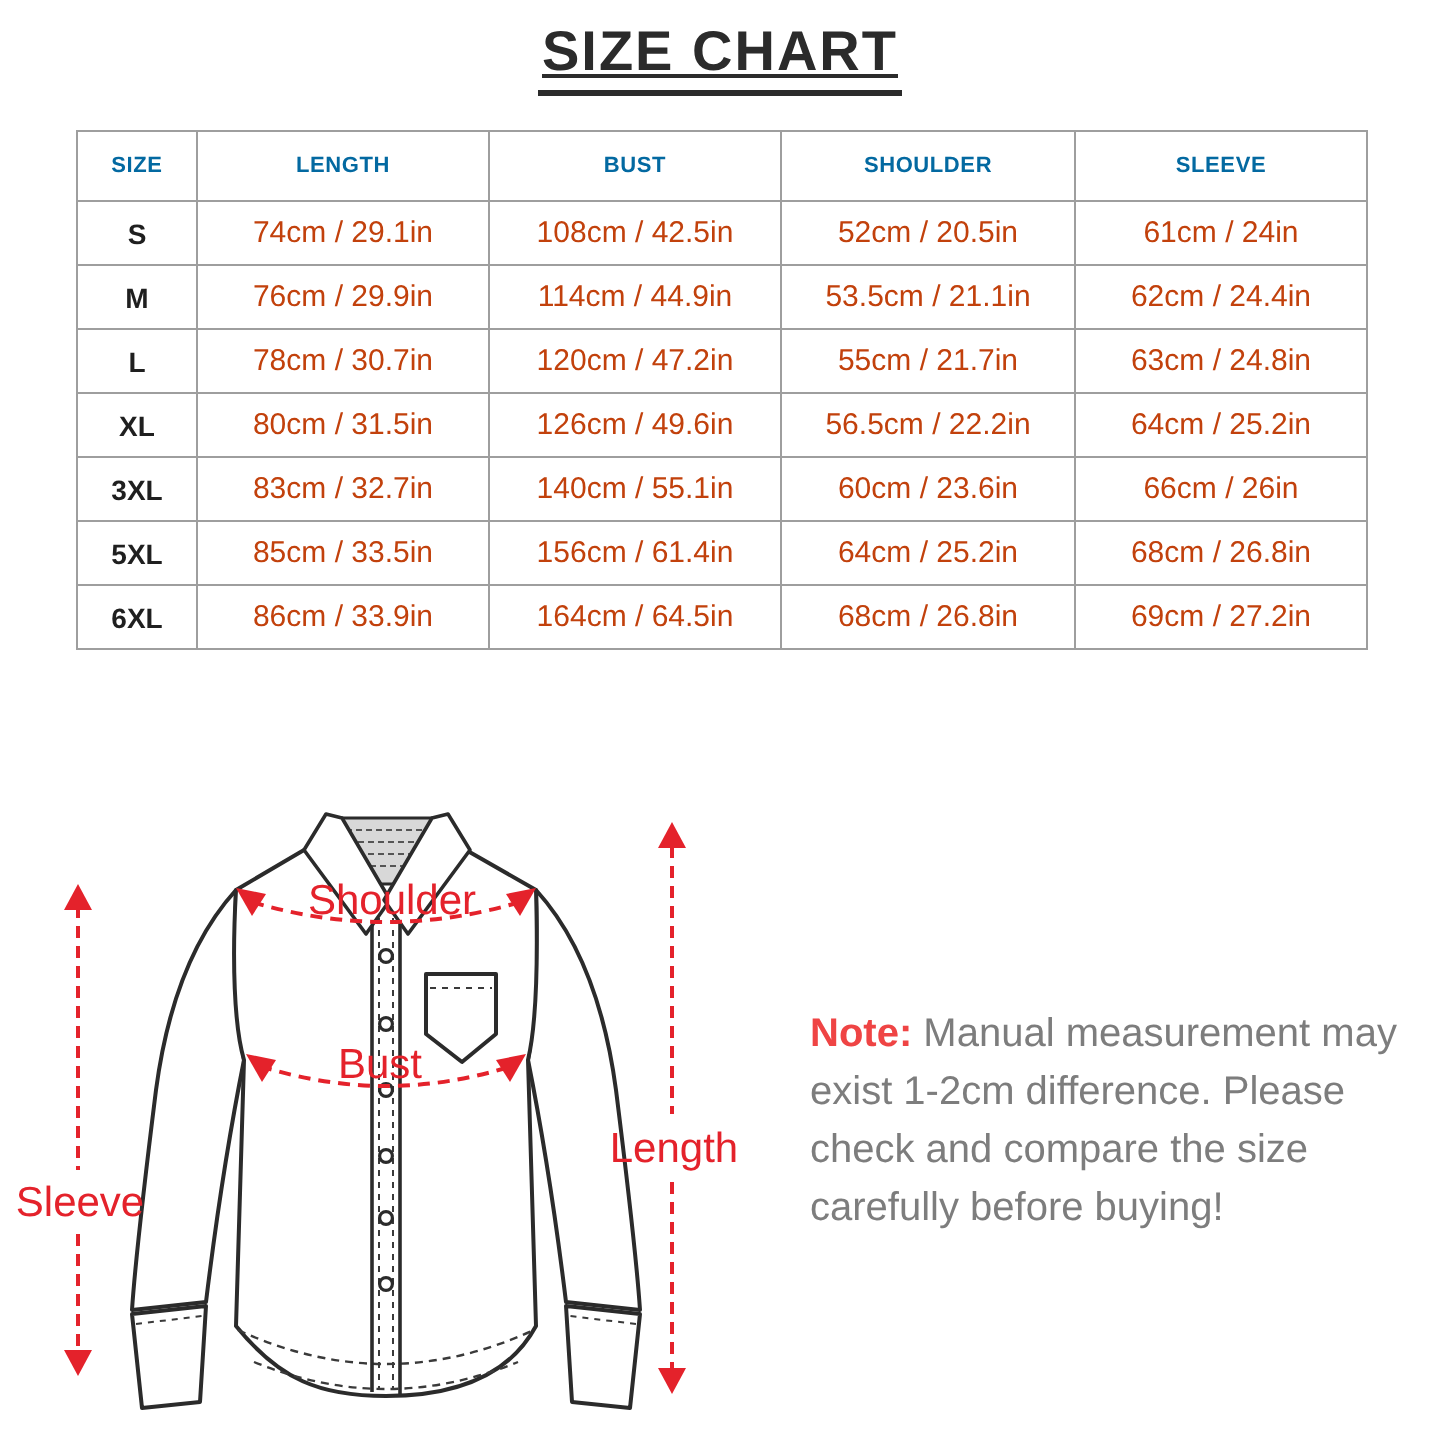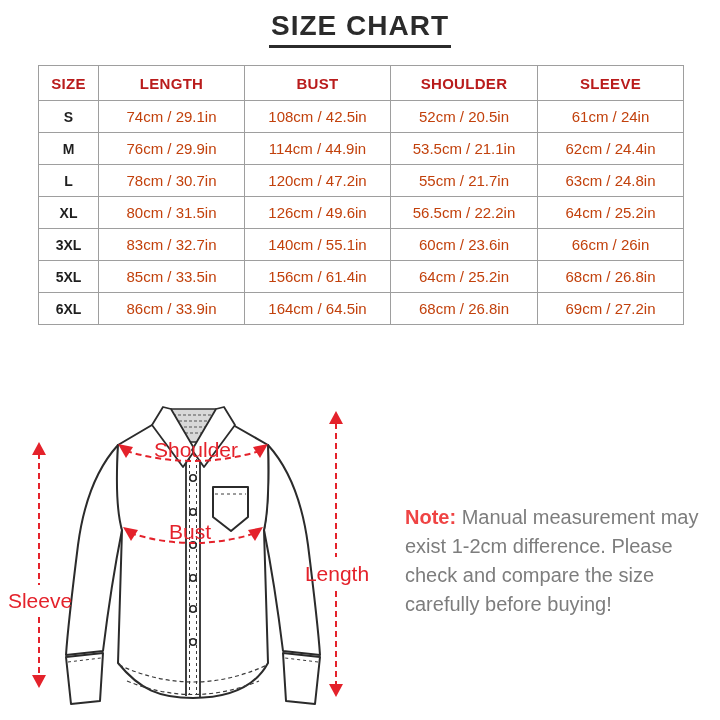--- a/index.html
+++ b/index.html
@@ -5,32 +5,32 @@
   html,body{margin:0;padding:0;background:#fff;}
   .page{
     position:relative;width:720px;height:720px;background:#ffffff;
     font-family:"Liberation Sans", sans-serif;overflow:hidden;
   }
   .title{
     position:absolute;top:10px;left:0;width:720px;text-align:center;
   }
   .title span{
     display:inline-block;font-size:28px;font-weight:bold;color:#2b2b2b;
-    letter-spacing:1px;border-bottom:3px solid #2b2b2b;padding:0 2px 3px 2px;
+    letter-spacing:1px;border-bottom:3px solid #2b2b2b;padding:0 2px 3px 2px;text-decoration:underline;
   }
   table.size-table{
     position:absolute;left:38px;top:65px;width:645px;
     border-collapse:collapse;table-layout:fixed;background:#fff;
   }
   table.size-table td,table.size-table th{
     border:1px solid #9e9e9e;text-align:center;vertical-align:middle;
     padding:0;overflow:hidden;white-space:nowrap;
   }
   table.size-table th{
-    height:34px;font-size:15px;font-weight:bold;color:#b91c1c;letter-spacing:.3px;
+    height:34px;font-size:11px;font-weight:bold;color:#0369a1;letter-spacing:.3px;
   }
   table.size-table td{height:31px;font-size:15px;color:#c2410c;}
   table.size-table td.size-col{font-weight:bold;color:#1f1f1f;font-size:14px;}
   .diagram{position:absolute;left:0;top:395px;width:400px;height:325px;}
   .diagram svg{display:block;}
   .meas-label{font-family:"Liberation Sans",sans-serif;font-size:21px;fill:#e4222b;}
   .note{
     position:absolute;left:405px;top:503px;width:298px;
     font-size:20px;line-height:29px;color:#7d7d7d;
   }

